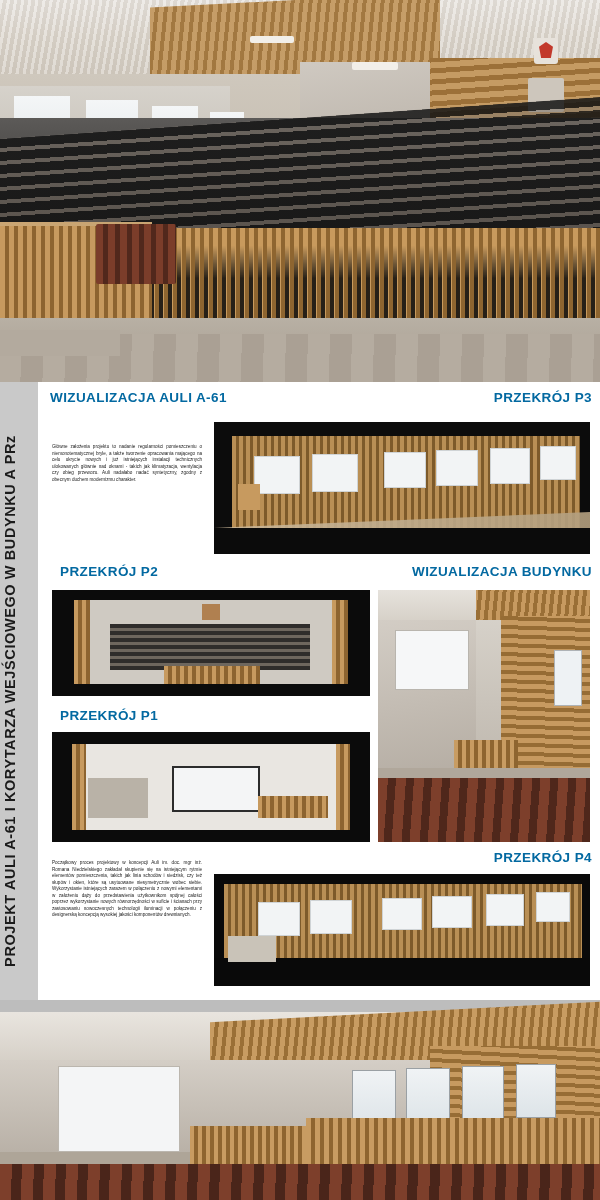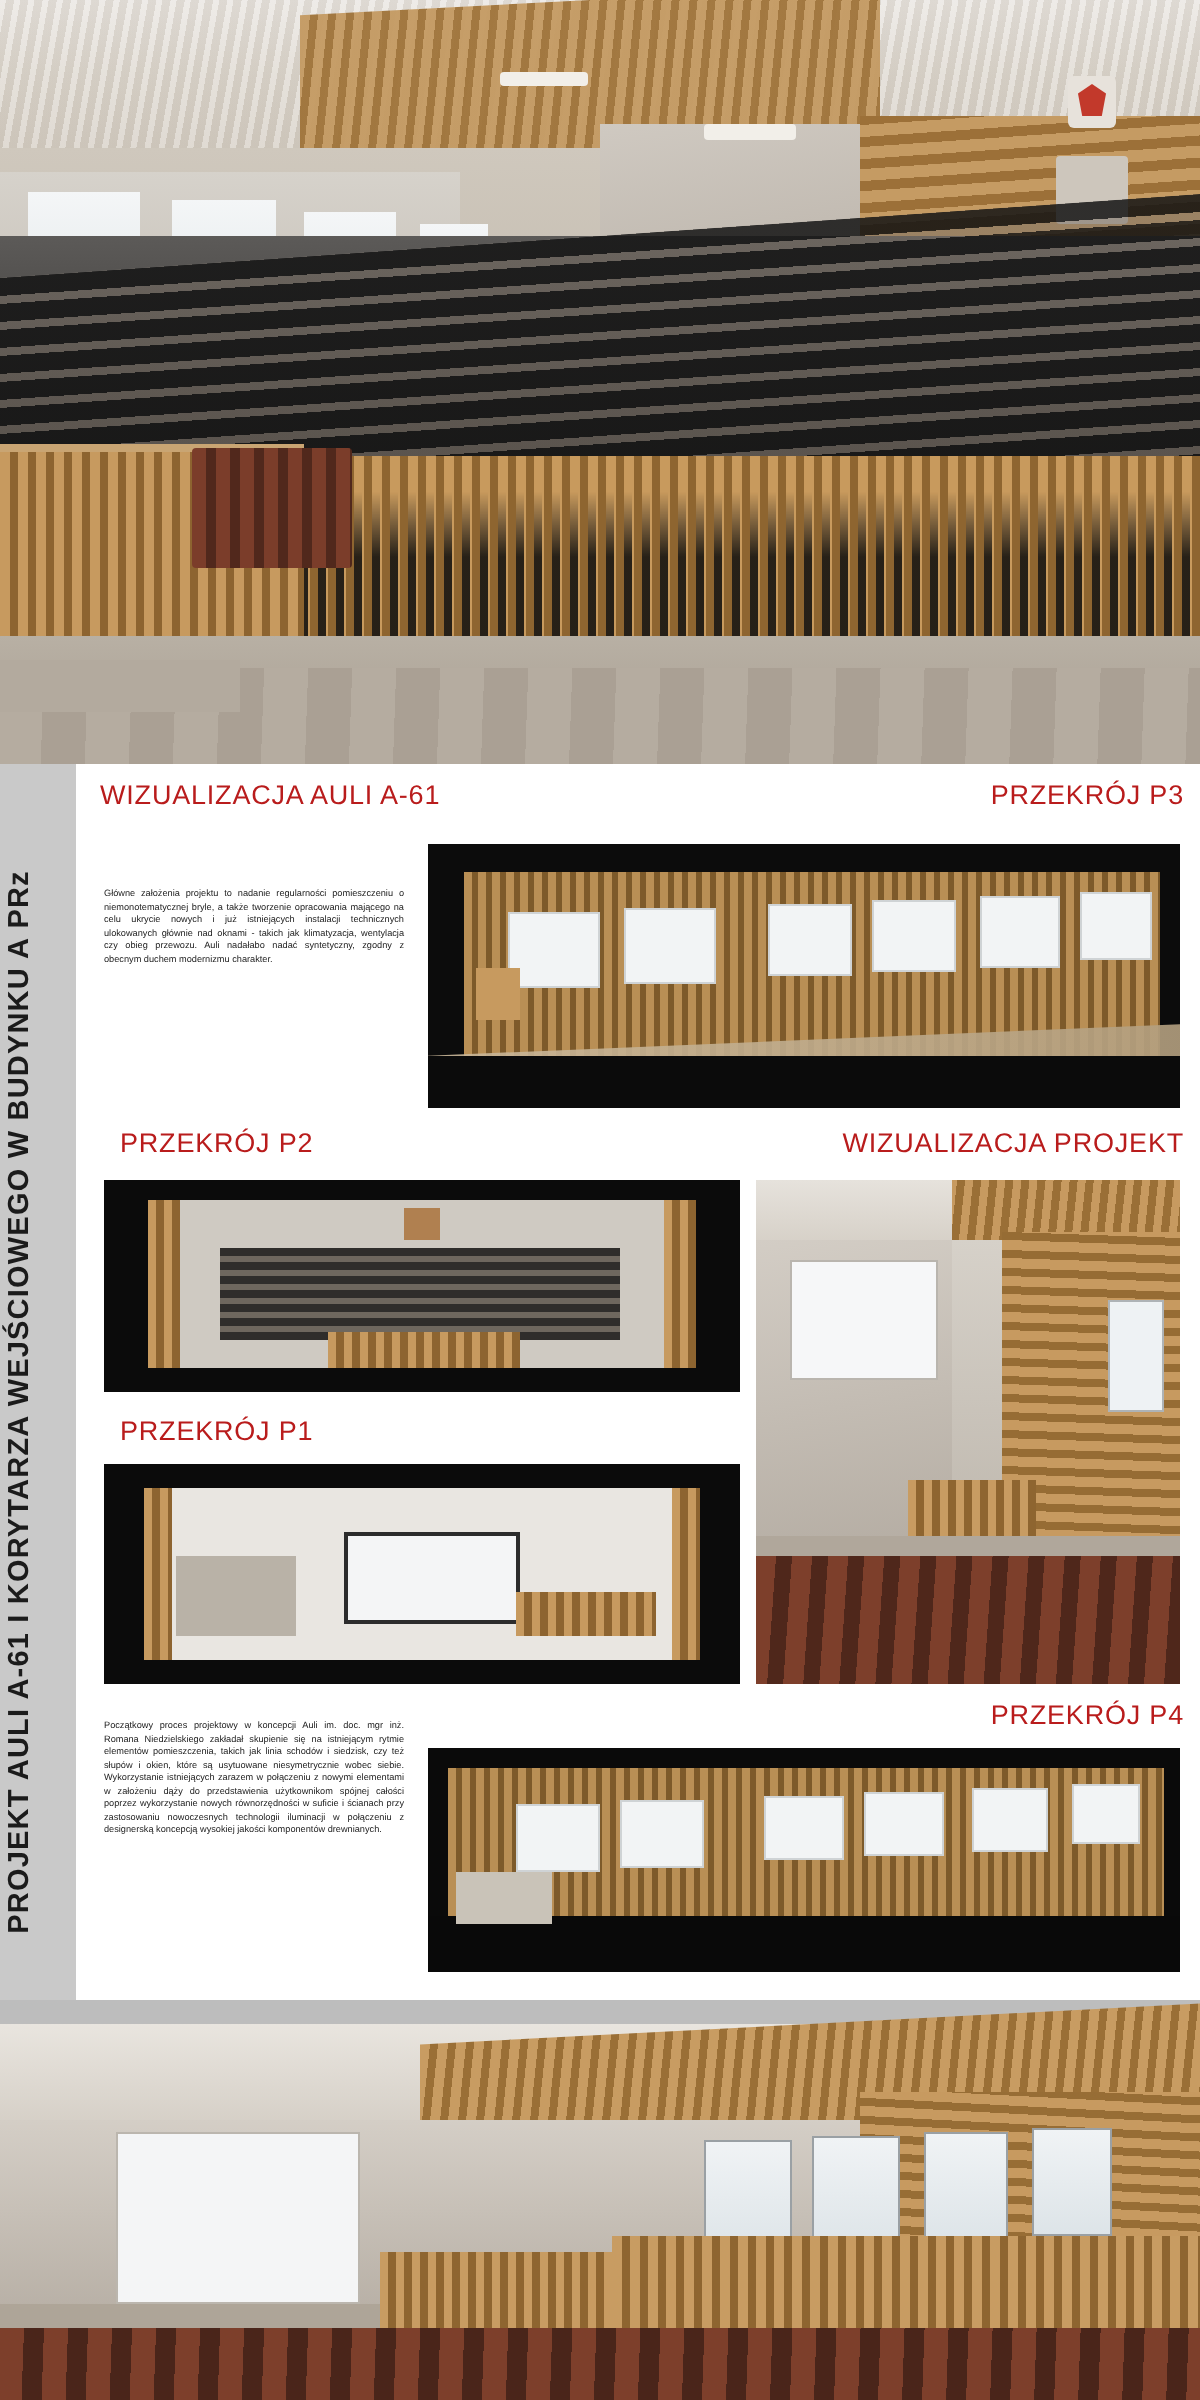--- a/index.html
+++ b/index.html
@@ -54,21 +54,21 @@
   .hero-light{position:absolute;background:#f2efe9;border-radius:2px;}
 
   
   .poster{position:absolute;left:0;top:382px;width:600px;height:618px;background:#ffffff;}
   .side-strip{position:absolute;left:0;top:0;width:38px;height:618px;background:#c9c9c9;}
   .side-title{position:absolute;left:-290px;top:300px;width:600px;height:38px;
      transform:rotate(-90deg);display:flex;align-items:center;justify-content:center;
      font-size:14.5px;letter-spacing:.6px;color:#1b1b1b;font-weight:700;white-space:nowrap;}
   .content{position:absolute;left:38px;top:0;width:562px;height:618px;}
 
-  .sec-title{position:absolute;font-size:13.5px;color:#b91c1c;letter-spacing:.4px;font-weight:400;}
+  .sec-title{position:absolute;font-size:13.5px;color:#0369a1;letter-spacing:.4px;font-weight:700;}
 
   
   .panel{position:absolute;overflow:hidden;background:#111;}
   .para{position:absolute;font-size:4.6px;line-height:1.42;color:#1a1a1a;text-align:justify;}
 
   
   .p3-bg{position:absolute;inset:0;background:#0c0c0c;}
   .p3-wall{position:absolute;left:18px;top:14px;right:10px;bottom:22px;
      background:repeating-linear-gradient(90deg,#b98f55 0 4px,#7d5a2a 4px 7px);}
   .p3-win{position:absolute;background:#f2f4f5;border:1px solid #cfd3d5;}
@@ -182,21 +182,21 @@
         <div class="p3-win" style="left:170px;top:30px;width:40px;height:34px;"></div>
         <div class="p3-win" style="left:222px;top:28px;width:40px;height:34px;"></div>
         <div class="p3-win" style="left:276px;top:26px;width:38px;height:34px;"></div>
         <div class="p3-win" style="left:326px;top:24px;width:34px;height:32px;"></div>
         <div class="p3-ramp"></div>
         <div class="p3-floor"></div>
         <div style="position:absolute;left:24px;top:62px;width:22px;height:26px;background:#c79a5f;"></div>
       </div>
 
       <div class="sec-title" style="left:22px;top:182px;">PRZEKRÓJ P2</div>
-      <div class="sec-title" style="right:8px;top:182px;">WIZUALIZACJA PROJEKT</div>
+      <div class="sec-title" style="right:8px;top:182px;">WIZUALIZACJA BUDYNKU</div>
 
       <div class="plan" style="left:14px;top:208px;width:318px;height:106px;">
         <div class="plan-inner" style="left:22px;top:10px;right:22px;bottom:12px;"></div>
         <div class="plan-wood" style="left:22px;top:10px;width:16px;bottom:12px;"></div>
         <div class="plan-wood" style="right:22px;top:10px;width:16px;bottom:12px;"></div>
         <div class="plan-seats" style="left:58px;top:34px;right:60px;bottom:26px;"></div>
         <div style="position:absolute;left:150px;top:14px;width:18px;height:16px;background:#b08050;"></div>
         <div class="plan-wood" style="left:112px;bottom:12px;width:96px;height:18px;"></div>
       </div>
 

